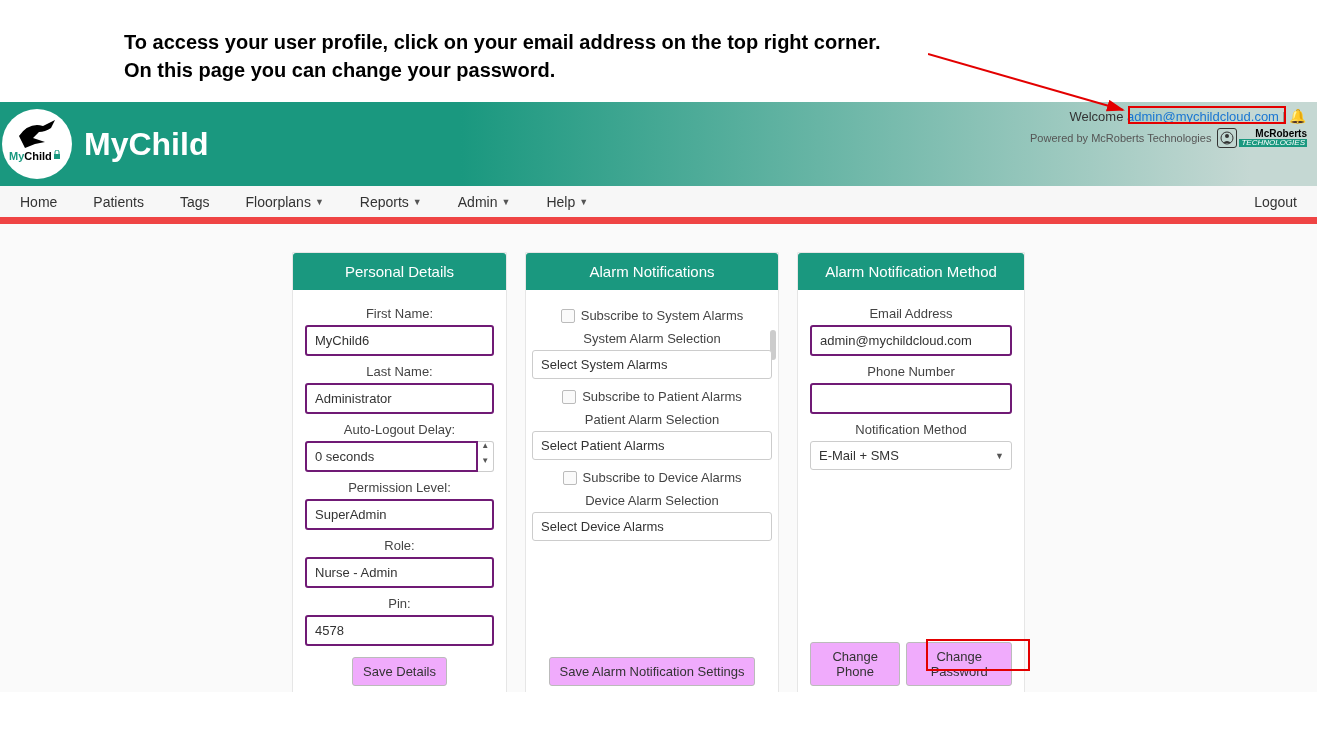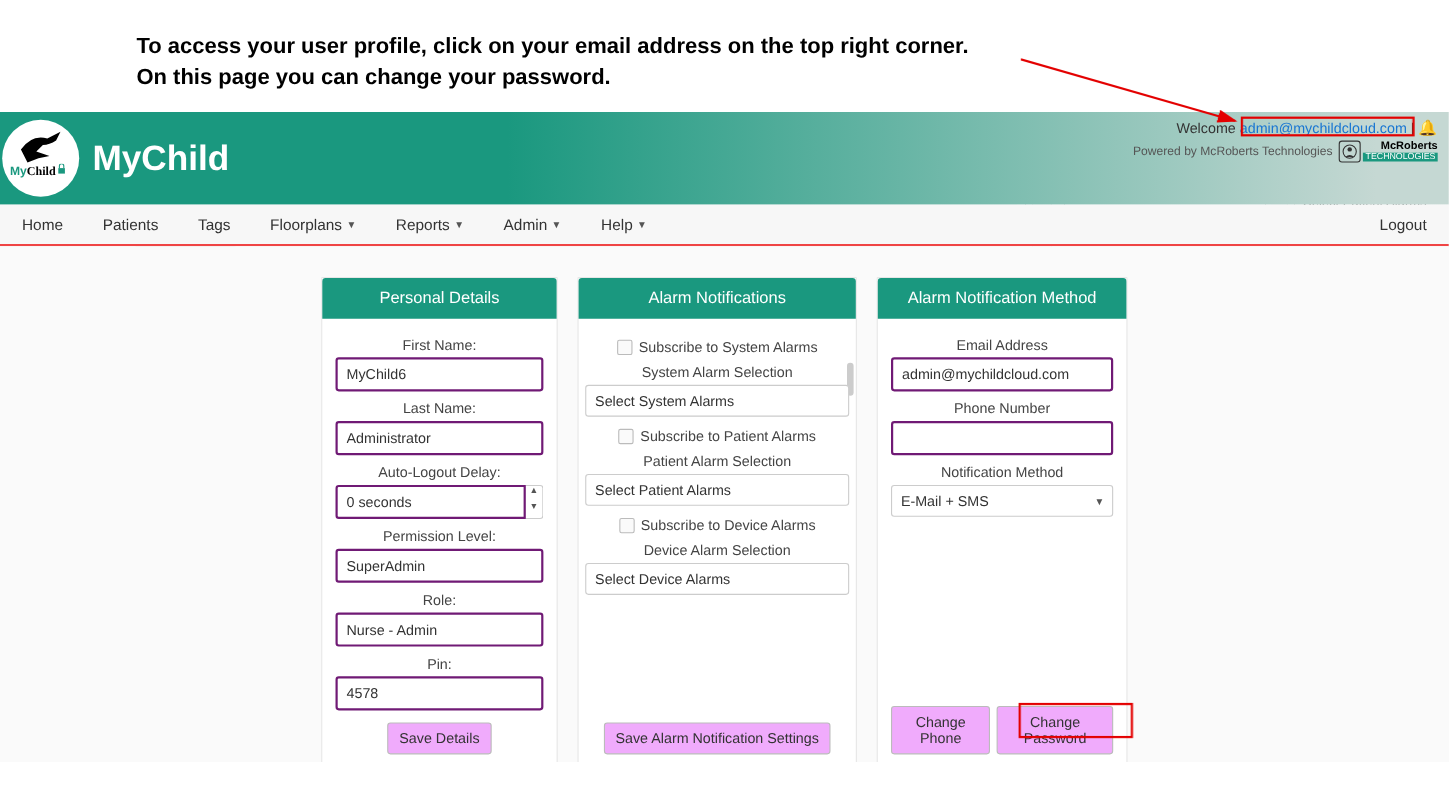--- a/index.html
+++ b/index.html
@@ -17,41 +17,41 @@
   }
   .logo-circle {
     width: 70px; height: 70px; background: #fff; border-radius: 50%;
     margin-left: 2px; display: flex; align-items: center; justify-content: center;
     position: relative; overflow: hidden;
   }
   .logo-inner { position: relative; width: 60px; height: 60px; }
   .stork { position: absolute; top: 4px; left: 8px; }
   .logo-text { position: absolute; bottom: 12px; left: 2px; font-size: 11px; font-weight: bold; }
   .logo-text .my { color: #1a987f; }
-  .logo-text .child { color: #000; font-family: Liberation Serif, serif; }
+  .logo-text .child { color: #000; }
   .logo-lock { display: inline-block; width: 10px; height: 10px; }
   .brand { font-size: 32px; font-weight: 600; margin-left: 12px; color: #fff; }
   
   .header-right {
     position: absolute; right: 10px; top: 6px; text-align: right; font-size: 13px;
     color: #333;
   }
   .header-right .welcome-line { margin-bottom: 4px; }
   .header-right a.email { color: #1976d2; text-decoration: none; }
   .header-right .powered { font-size: 11px; color: #555; display: flex; align-items: center; justify-content: flex-end; gap: 6px; }
   .header-right .visit { color: #1976d2; font-size: 13px; text-decoration: none; display: block; margin-top: 6px; }
   .bell-icon { color: #d84315; font-size: 14px; }
   .mcr-logo { display: inline-flex; align-items: center; gap: 2px; }
   .mcr-badge { width: 20px; height: 20px; border: 1px solid #333; border-radius: 3px; display: inline-flex; align-items: center; justify-content: center; font-size: 10px; }
   .mcr-text { font-size: 10px; line-height: 1; }
   .mcr-text .top { font-weight: bold; color: #000; }
-  .mcr-text .bot { background: #1a987f; color: #fff; padding: 0 2px; font-size: 8px; }
+  .mcr-text .bot { background: #1a987f; color: #fff; padding: 0 2px; font-size: 8px; font-style: italic; }
   
   .nav-bar {
-    background: #f7f7f7; border-bottom: 2px solid #ef4444; display: flex;
+    background: #f7f7f7; border-bottom: 7px solid #ef4444; display: flex;
     align-items: center; height: 38px; padding: 0 2px;
   }
   .nav-item {
     padding: 0 18px; height: 38px; display: flex; align-items: center;
     font-size: 14px; color: #333; cursor: pointer; gap: 4px;
   }
   .nav-caret { font-size: 9px; color: #555; }
   .nav-spacer { flex: 1; }
   
   .panels { display: flex; gap: 18px; justify-content: center; padding: 28px 0 20px 0; background: #fafafa; }

